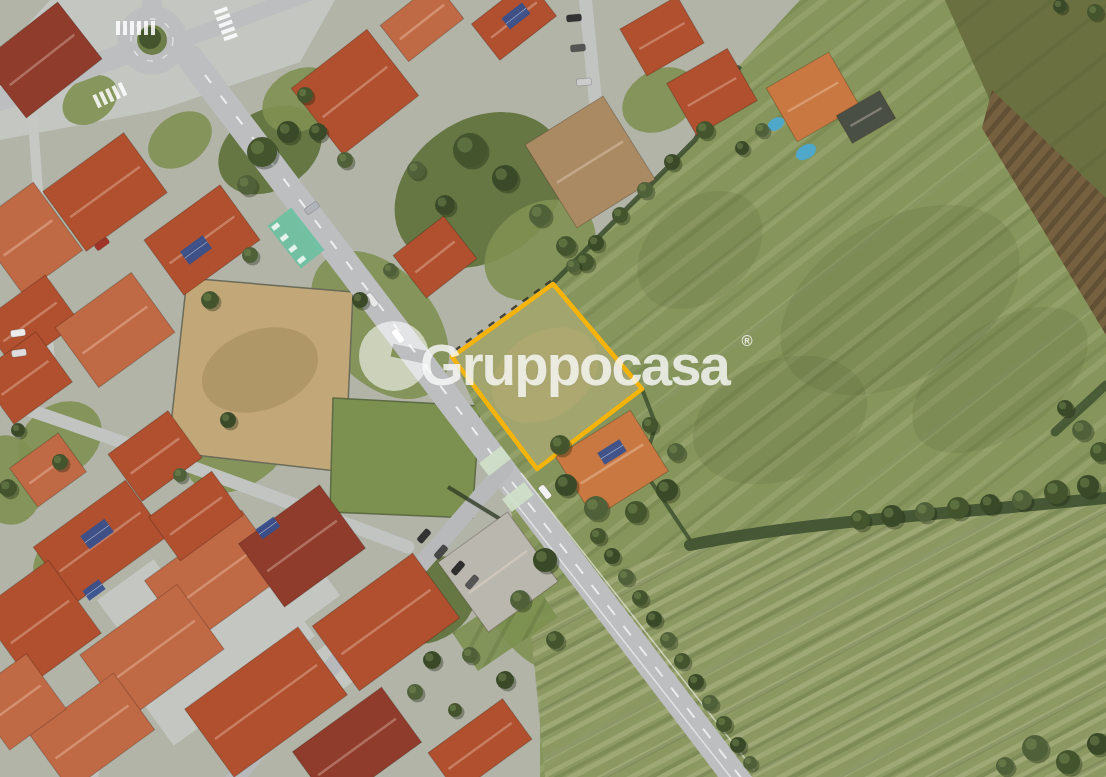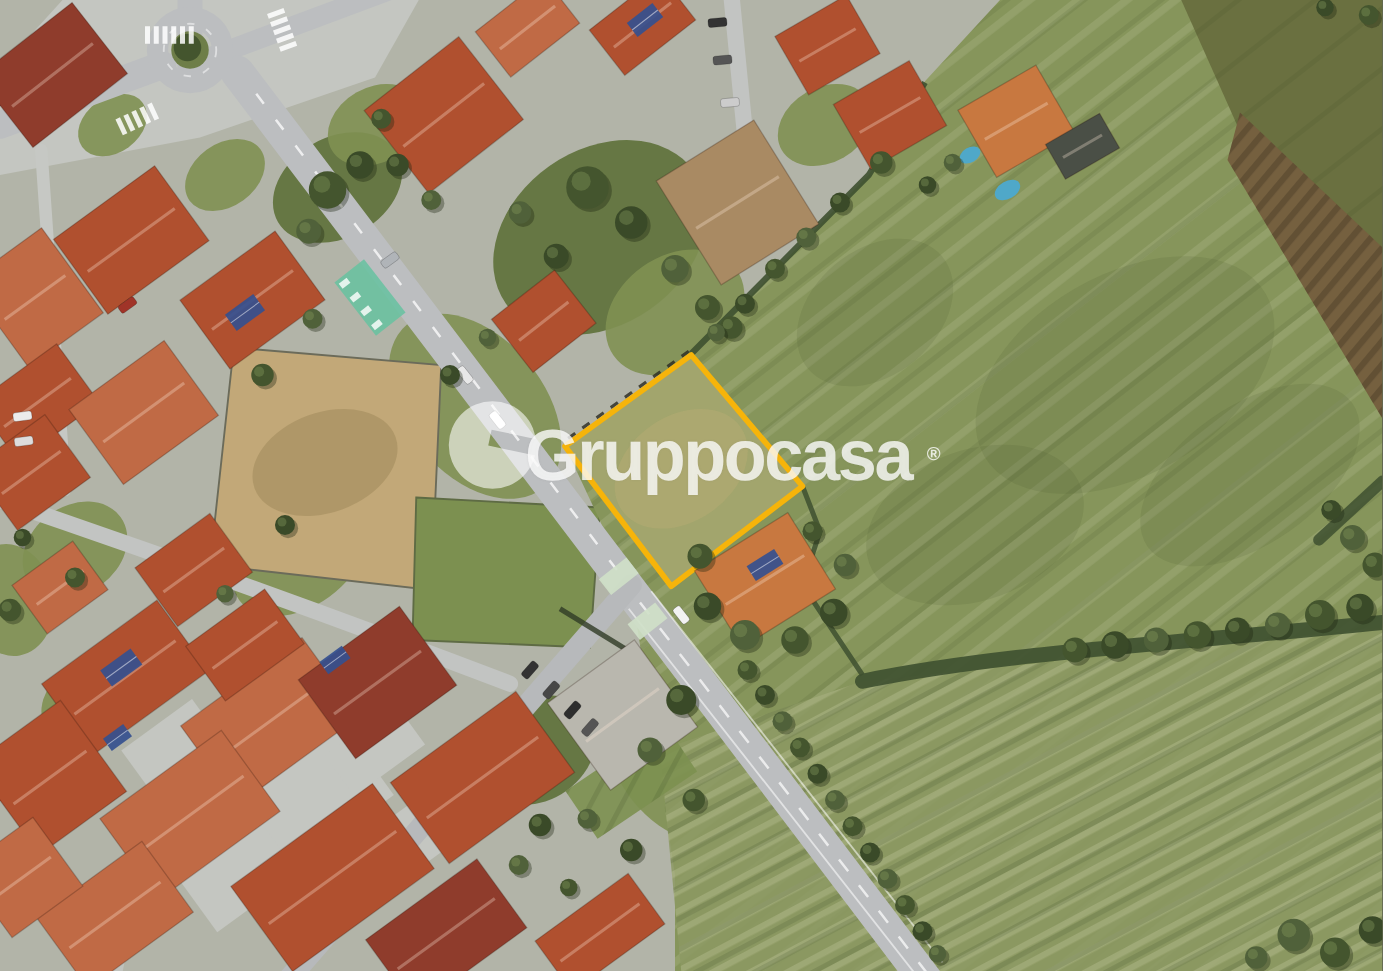--- a/index.html
+++ b/index.html
@@ -3,21 +3,21 @@
 <meta charset="utf-8">
 <style>
   html,body{margin:0;padding:0;background:#1d1d1d;}
   .stage{
     position:relative;width:1106px;height:777px;overflow:hidden;
     background:#86955B;font-family:"Liberation Sans",sans-serif;
   }
   .stage svg.scene{position:absolute;left:0;top:0;}
   
   .watermark{
-    position:absolute;left:356px;top:316px;display:flex;align-items:center;
+    position:absolute;left:356px;top:316px;display:flex;align-items:flex-start;
     pointer-events:none;
   }
   .wm-logo{margin-top:2px;}
   .wm-text{
     font-weight:700;font-size:58px;line-height:1;letter-spacing:-2px;
     color:rgba(255,255,255,0.78);margin-left:-12px;margin-top:20px;
     transform:scaleX(.97);transform-origin:left center;
     text-shadow:0 0 2px rgba(120,120,120,0.15);
   }
   .wm-reg{

